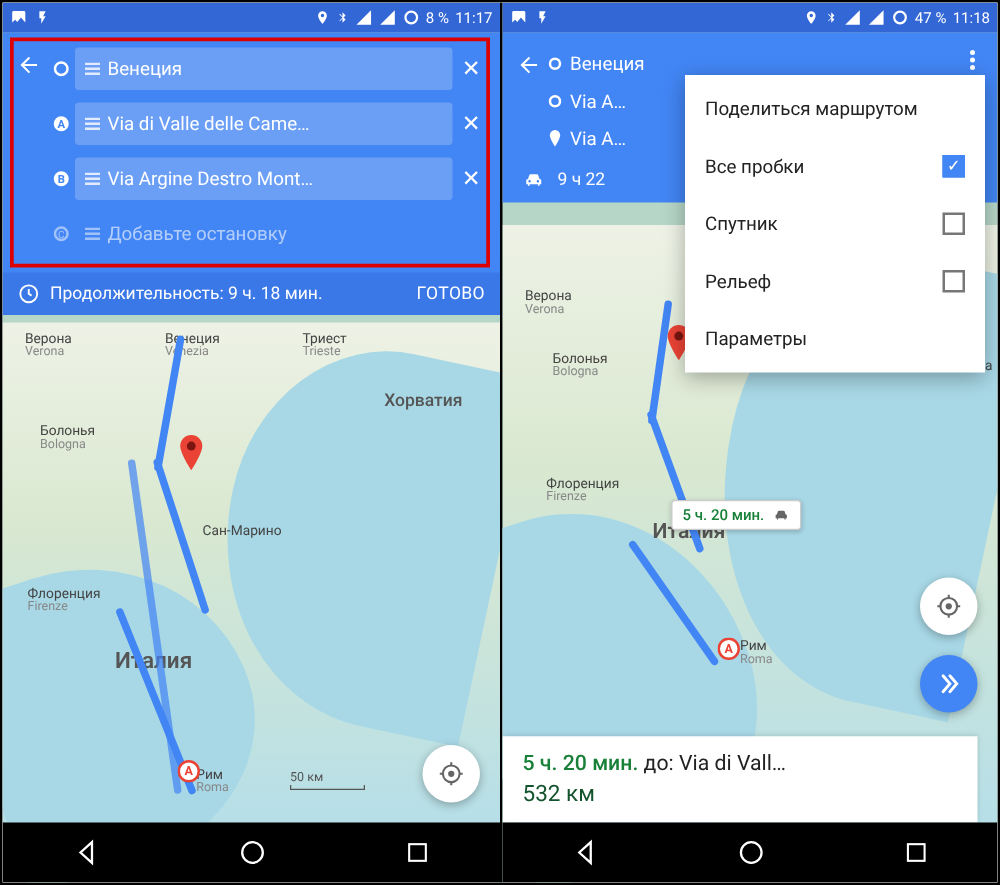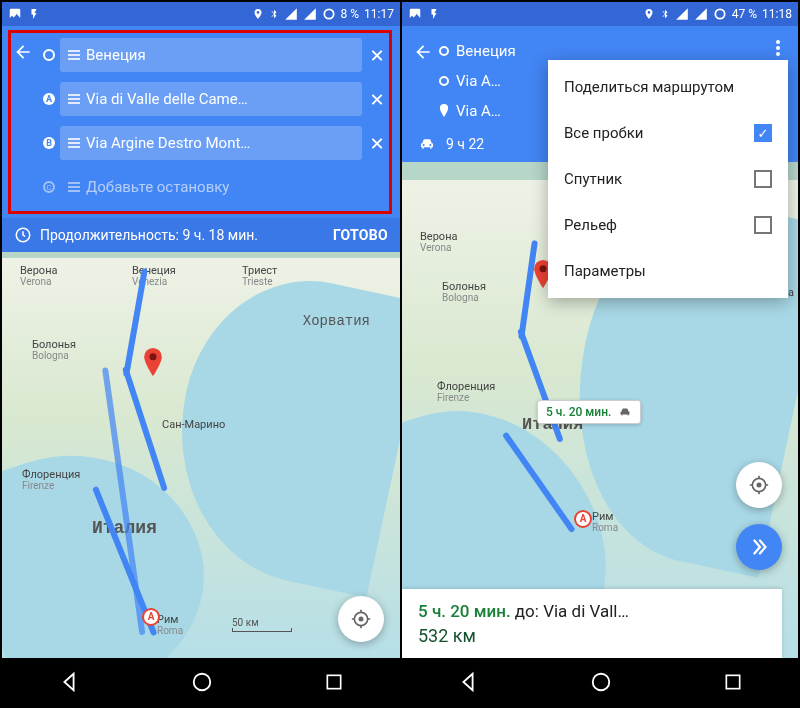--- a/index.html
+++ b/index.html
@@ -79,21 +79,21 @@
     pointer-events: none;
     z-index: 40;
   }
   .duration-bar {
     background: #3b78e7;
     color: #fff;
     display: flex; align-items: center;
     padding: 8px 12px;
     font-size: 14px;
   }
-  .duration-bar .done { margin-left: auto; font-weight: 700; letter-spacing: .3px; cursor:pointer; }
+  .duration-bar .done { margin-left: auto; font-weight: 400; letter-spacing: .3px; cursor:pointer; }
   .duration-bar svg { margin-right: 8px; }
 
   
   .route-panel2 {
     background: #4285f4; color:#fff; position:relative; z-index:20;
   }
   .p2-top { display:flex; padding: 10px 6px 4px 6px; }
   .p2-stops { flex:1; }
   .p2-stop-row { display:flex; align-items:center; height:30px; }
   .p2-stop-text { margin-left:6px; font-size:15px; white-space:nowrap; overflow:hidden; }
@@ -126,21 +126,21 @@
   .map {
     position: absolute; left:0; right:0; bottom:48px;
     background: linear-gradient(180deg,#eef2e6 0%, #d9e8d0 40%, #b6dfe8 100%);
     z-index: 5;
   }
   .phone1 .map { top: 256px; }
   .phone2 .map { top: 178px; }
   .sea { position:absolute; background:#a8d8e6; }
   .sea.adriatic { right:0; top:20px; width:55%; height:75%; border-radius: 60% 0 0 70% / 50% 0 0 60%; transform: rotate(12deg);}
   .sea.tyrr { left:-20px; bottom:-30px; width:55%; height:60%; border-radius: 0 70% 60% 0 / 0 60% 50% 0; transform: rotate(-18deg);}
-  .land-label { position:absolute; font-size:14px; color:#555; font-weight:500; white-space:nowrap;font-family:Liberation Mono, monospace;}
+  .land-label { position:absolute; font-size:14px; color:#555; font-weight:500; white-space:nowrap;}
   .city-label { position:absolute; font-size:11px; color:#444; white-space:nowrap;}
   .city-label .sub { font-size:10px; color:#888; display:block; line-height:1;}
   .route-line {
     position:absolute; width:6px; background:#4285f4;
     transform-origin: top left;
     border-radius:3px;
   }
   .marker {
     position:absolute; width:22px; height:30px;
   }

